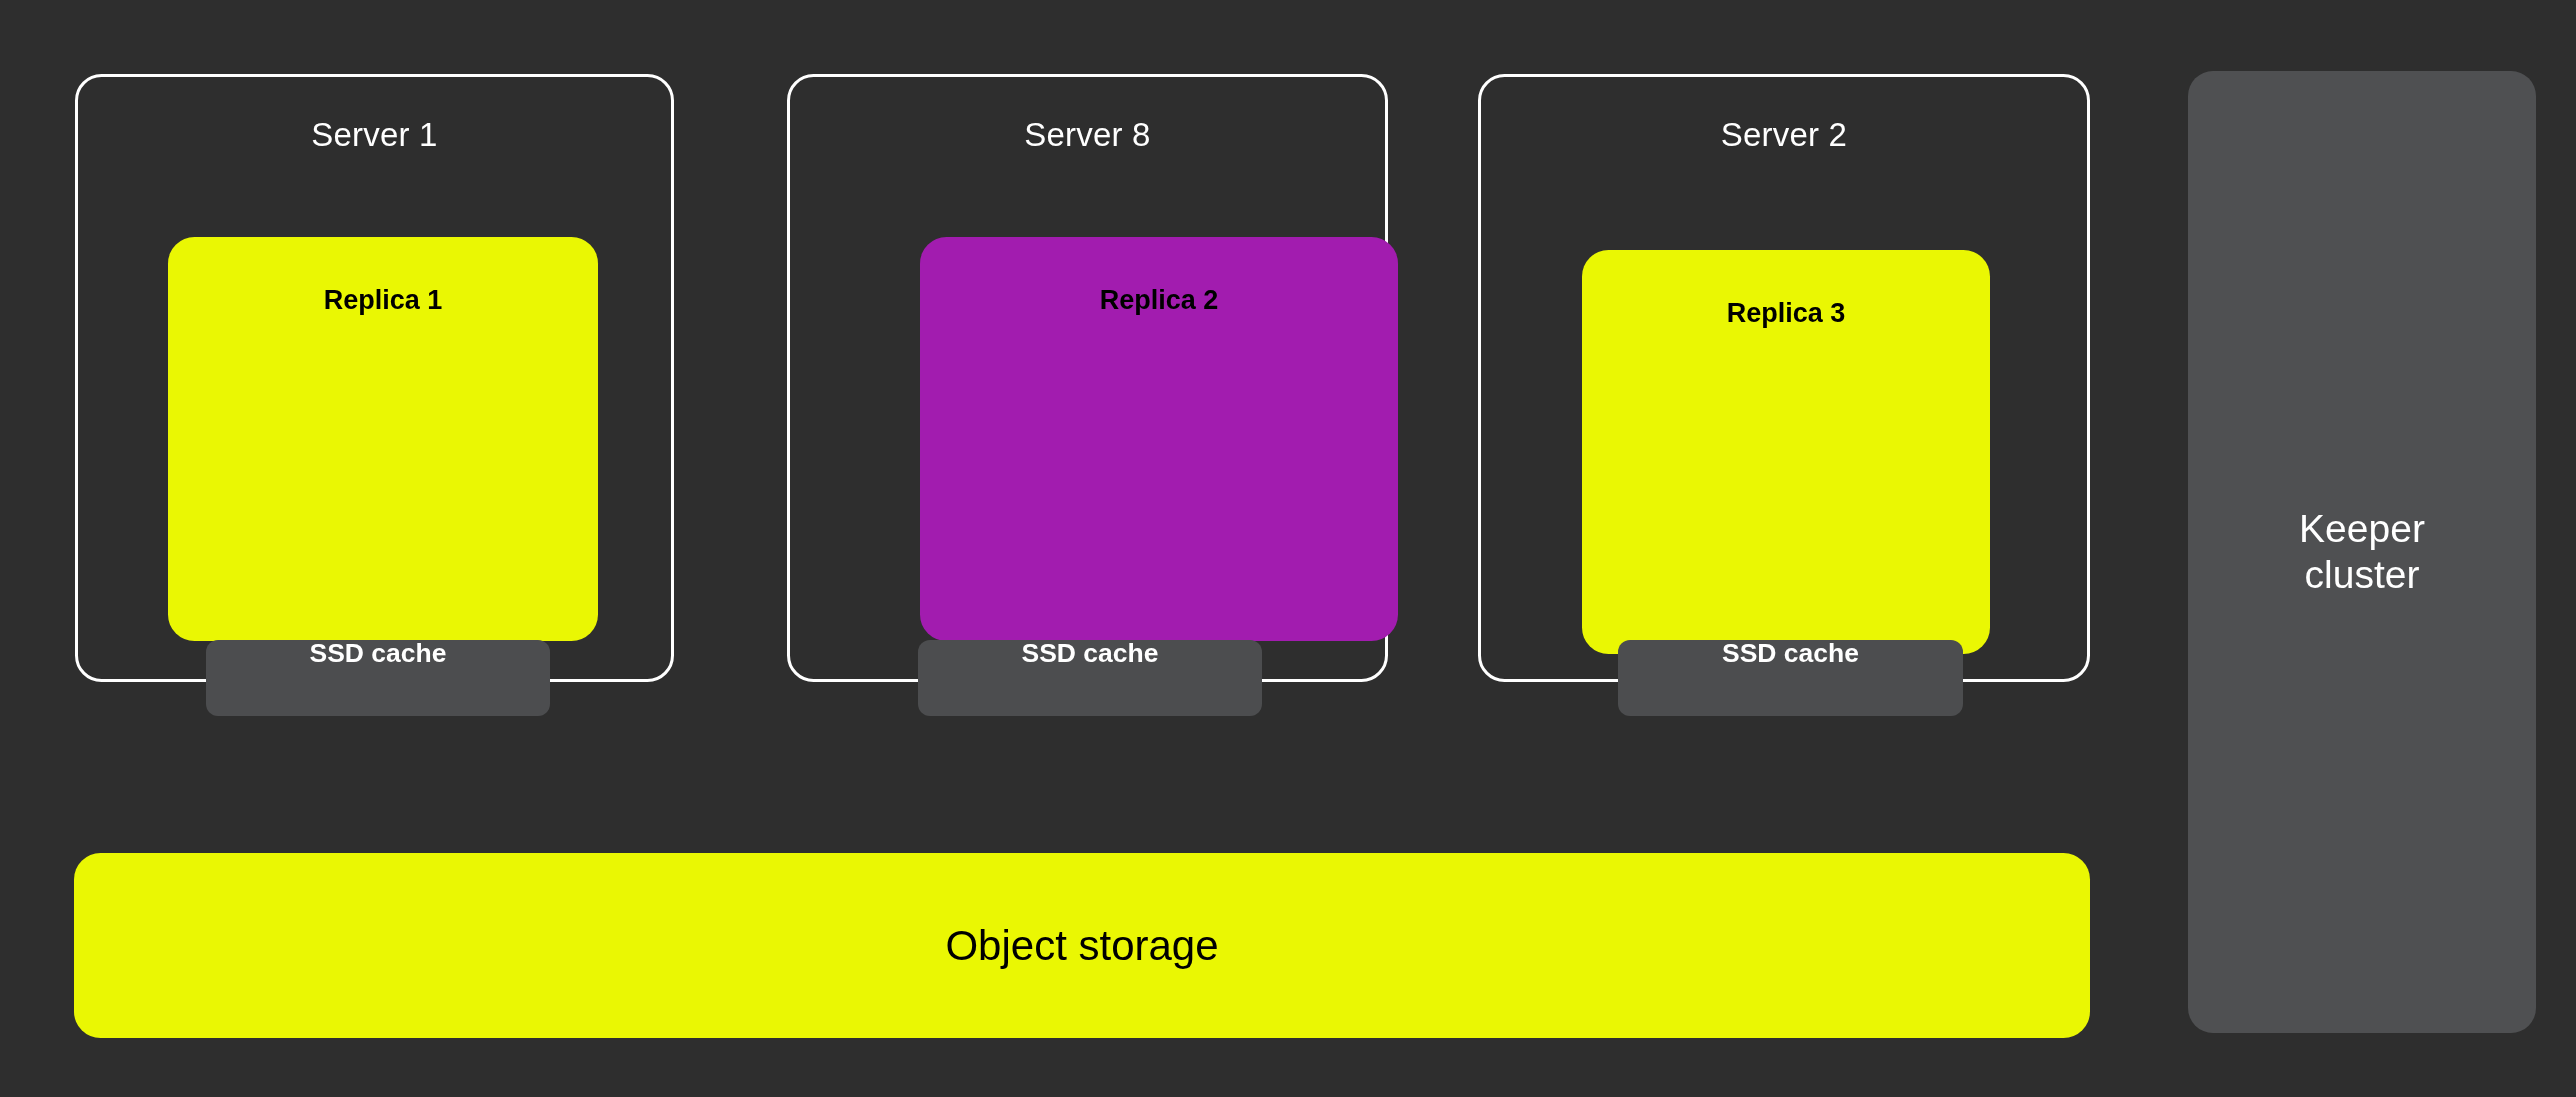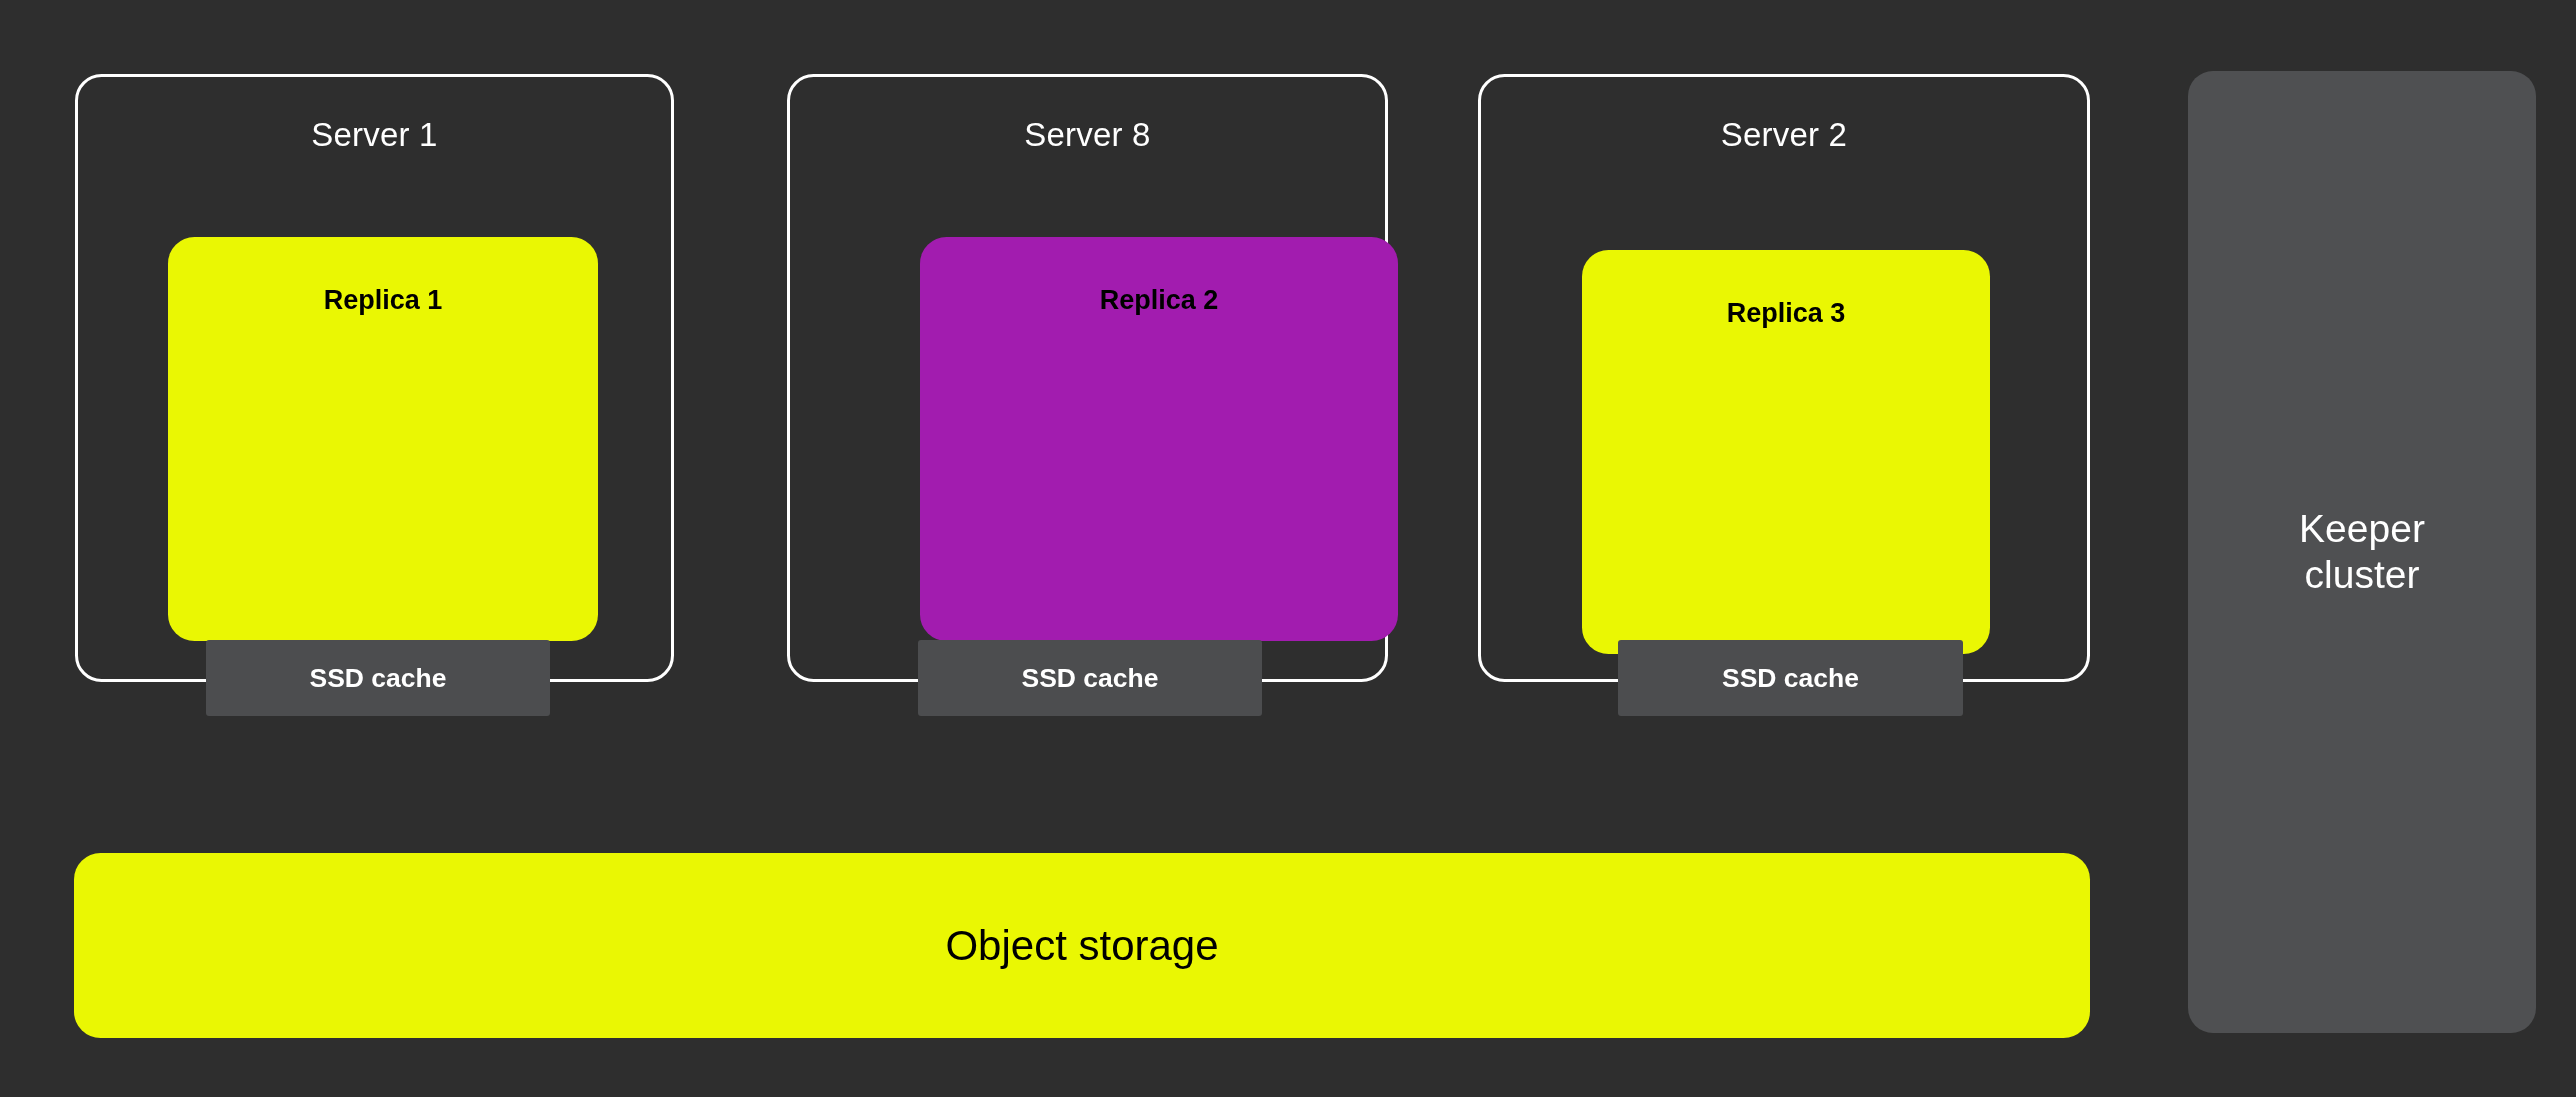--- a/index.html
+++ b/index.html
@@ -60,25 +60,24 @@
     font-size: 27px;
     font-weight: bold;
     line-height: 1;
     white-space: nowrap;
   }
 
   .ssd-box {
     position: absolute;
     box-sizing: border-box;
     background: #4c4d4f;
-    border-radius: 3px;
+    border-radius: 12px;
     top: 640px;
     height: 76px;
     display: flex;
-    align-items: center;
     justify-content: center;
   }
   .ssd-label {
     color: #ffffff;
     font-size: 26.5px;
     font-weight: bold;
     line-height: 1;
     white-space: nowrap;
   }
 

